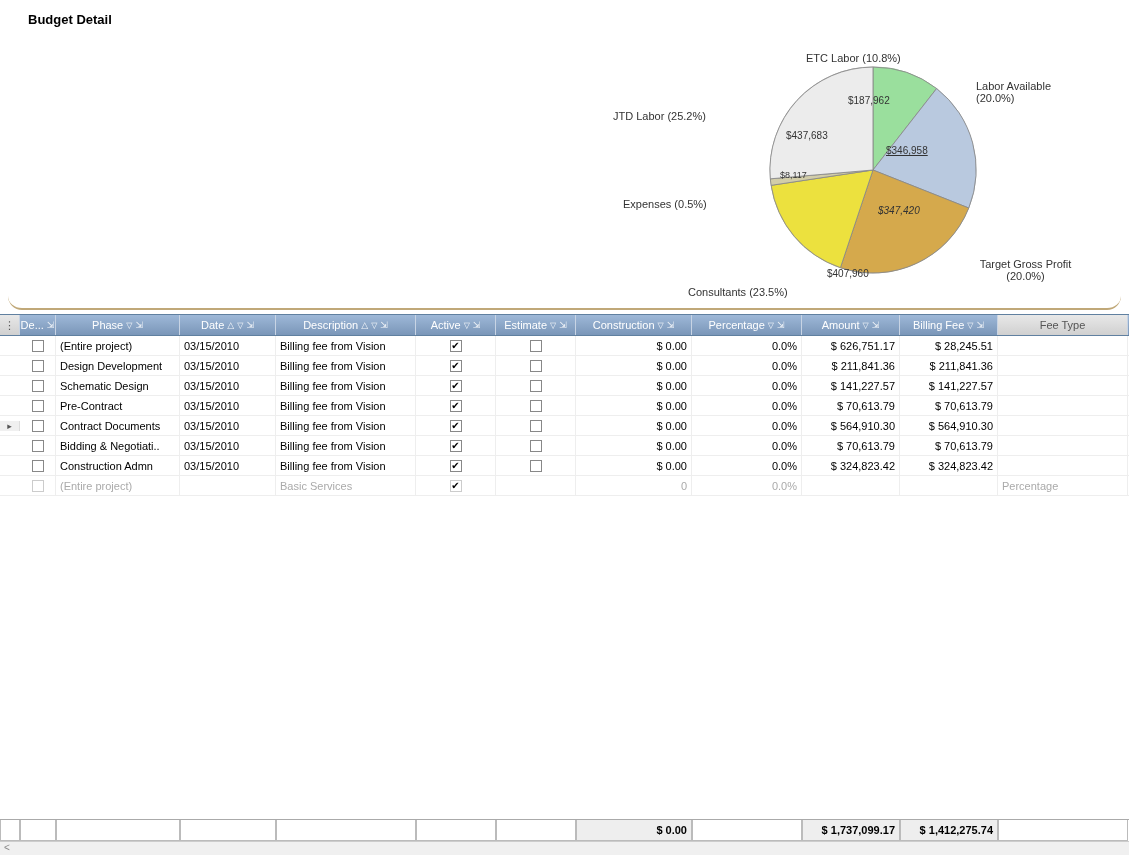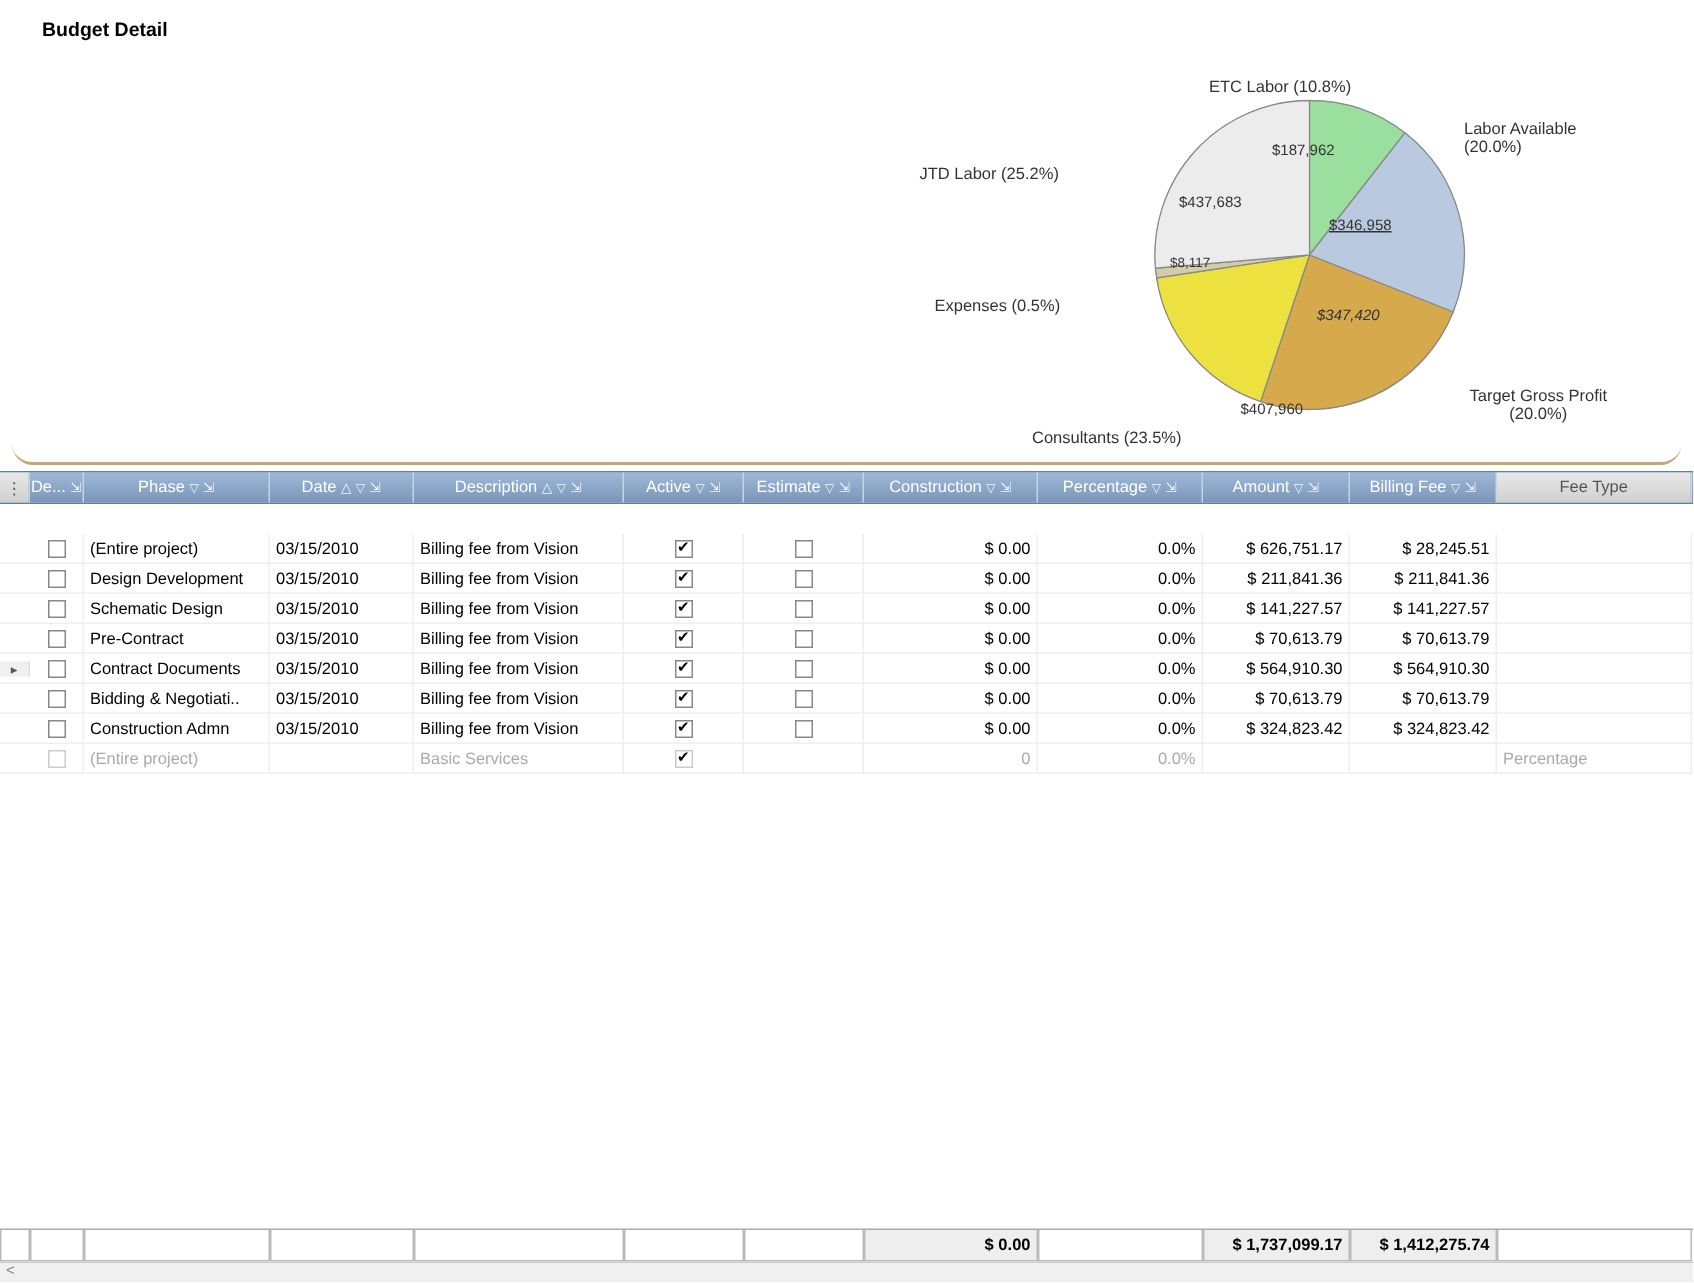--- a/index.html
+++ b/index.html
@@ -22,21 +22,21 @@
 .pie-inner { position: absolute; font-size: 10px; color: #333; }
 
 .grid-area { flex: 1; display: flex; flex-direction: column; overflow: hidden; margin: 4px 0 0 0; }
 .grid-head { display: flex; height: 22px; background: linear-gradient(#9eb8d8, #7a96b8); color: #fff; font-size: 11px; border-top: 1px solid #6080a0; border-bottom: 1px solid #6080a0; }
 .gh { display: flex; align-items: center; justify-content: center; border-right: 1px solid #c8d4e4; padding: 0 4px; position: relative; gap: 3px; }
 .gh .sort { font-size: 9px; opacity: .9; }
 .gh .filt { font-size: 8px; opacity: .9; }
 .gh .pin { font-size: 9px; opacity: .9; }
 .gh.lt { background: linear-gradient(#e8e8e8,#d0d0d0); color: #555; }
 
-.rowbox { flex: 1; overflow: auto; background: #fff; margin-top: 20px; }
+.rowbox { flex: 1; overflow: auto; background: #fff; }
 .row { display: flex; height: 20px; align-items: center; border-bottom: 1px solid #eee; }
 .row.ghost { color: #aaa; }
 .cell { border-right: 1px solid #eee; height: 100%; display: flex; align-items: center; padding: 0 4px; overflow: hidden; white-space: nowrap; }
 .cell.r { justify-content: flex-end; }
 .cell.c { justify-content: center; }
 .sel { width: 20px; border-right: 1px solid #ddd; background: #f0f0f0; display:flex; align-items:center; justify-content:center; font-size:9px; color:#555;}
 .chk { width: 12px; height: 12px; border: 1px solid #888; background: #fff; display: inline-flex; align-items:center; justify-content:center; font-size:10px; }
 .chk.on::after { content: "✔"; color:#000; font-size:10px; line-height:1; }
 
 .totals { display: flex; height: 22px; border-top: 1px solid #aaa; background: #fff; }

